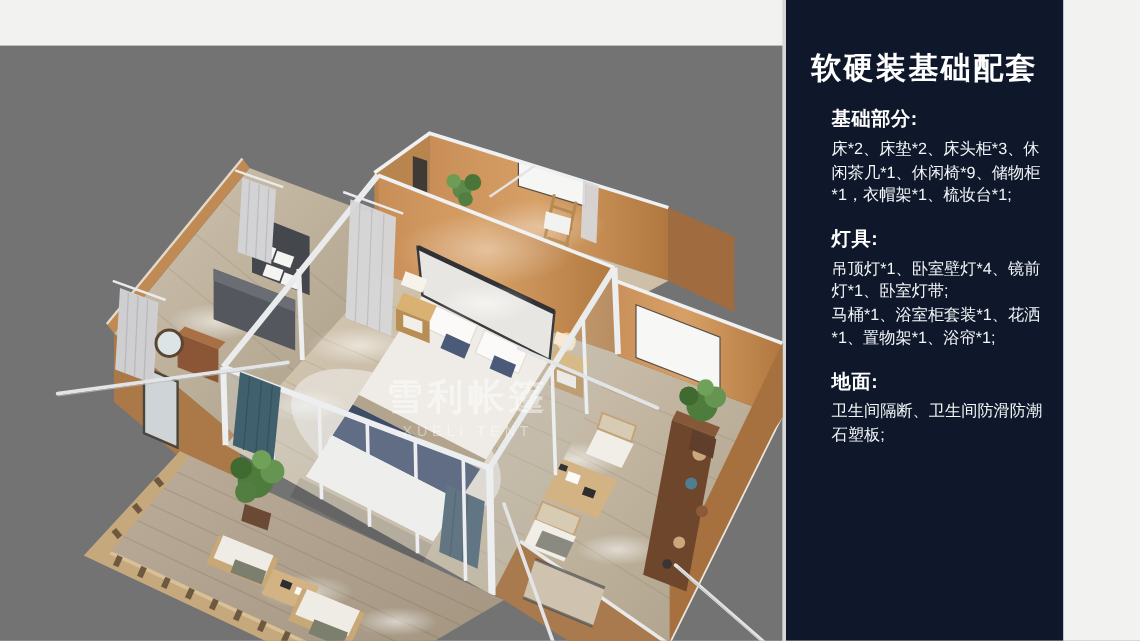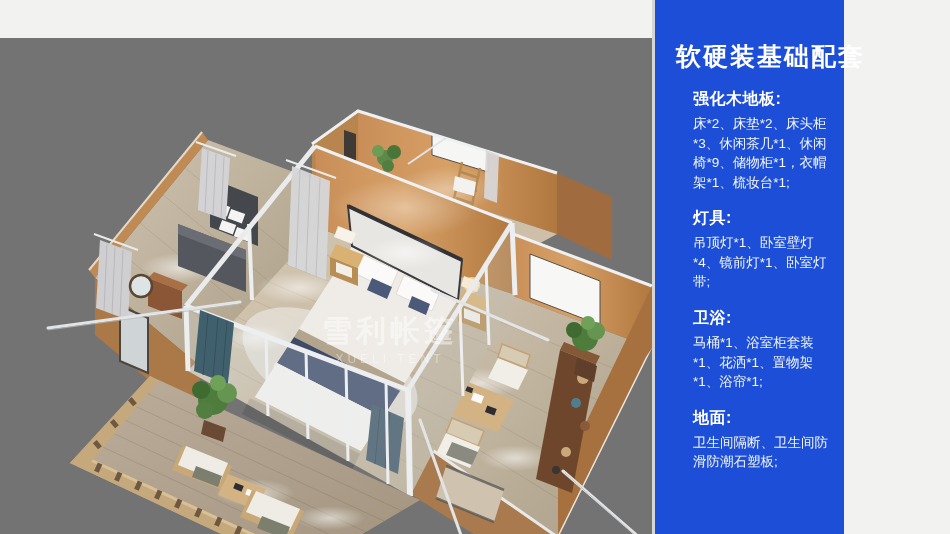--- a/index.html
+++ b/index.html
@@ -7,21 +7,21 @@
     width:950px;height:534px;overflow:hidden;
     font-family:"Liberation Sans","DejaVu Sans",sans-serif;
     display:flex;background:#f2f2f1;
   }
   .canvas{
     position:relative;width:652px;height:534px;background:#737373;flex:0 0 auto;margin-top:38px;
   }
   .canvas svg{position:absolute;left:0;top:0;}
   .divider{width:3px;height:534px;background:#d6d6d4;flex:0 0 auto;}
   .sidebar{
-    width:189px;height:534px;background:#1d4ed8;color:#ffffff;
+    width:231px;height:534px;background:#0f172a;color:#ffffff;
     box-sizing:border-box;padding:40px 14px 0 38px;flex:0 0 auto;
   }
   .panel-title{
     font-size:25px;font-weight:bold;letter-spacing:2px;
     margin:0 0 8px -17px;color:#ffffff;white-space:nowrap;
   }
   .spec-section h2{
     font-size:16px;font-weight:bold;margin:16px 0 4px 0;color:#ffffff;letter-spacing:.5px;
   }
   .spec-section p{
@@ -354,31 +354,30 @@
   </g>
 </svg>
 </div>
 
 <div class="divider"></div>
 
 <aside class="sidebar">
   <h1 class="panel-title">软硬装基础配套</h1>
   <div id="sections">
       <div class="spec-section">
-        <h2>强化木地板:</h2>
+        <h2>基础部分:</h2>
       </div>
       <div class="spec-section">
         <p>床*2、床垫*2、床头柜*3、休闲茶几*1、休闲椅*9、储物柜*1，衣帽架*1、梳妆台*1;</p>
       </div>
       <div class="spec-section">
         <h2>灯具:</h2>
         <p>吊顶灯*1、卧室壁灯*4、镜前灯*1、卧室灯带;</p>
       </div>
       <div class="spec-section">
-        <h2>卫浴:</h2>
         <p>马桶*1、浴室柜套装*1、花洒*1、置物架*1、浴帘*1;</p>
       </div>
       <div class="spec-section">
         <h2>地面:</h2>
         <p>卫生间隔断、卫生间防滑防潮石塑板;</p>
       </div>
     </div>
 </aside>
 
 </body></html>

